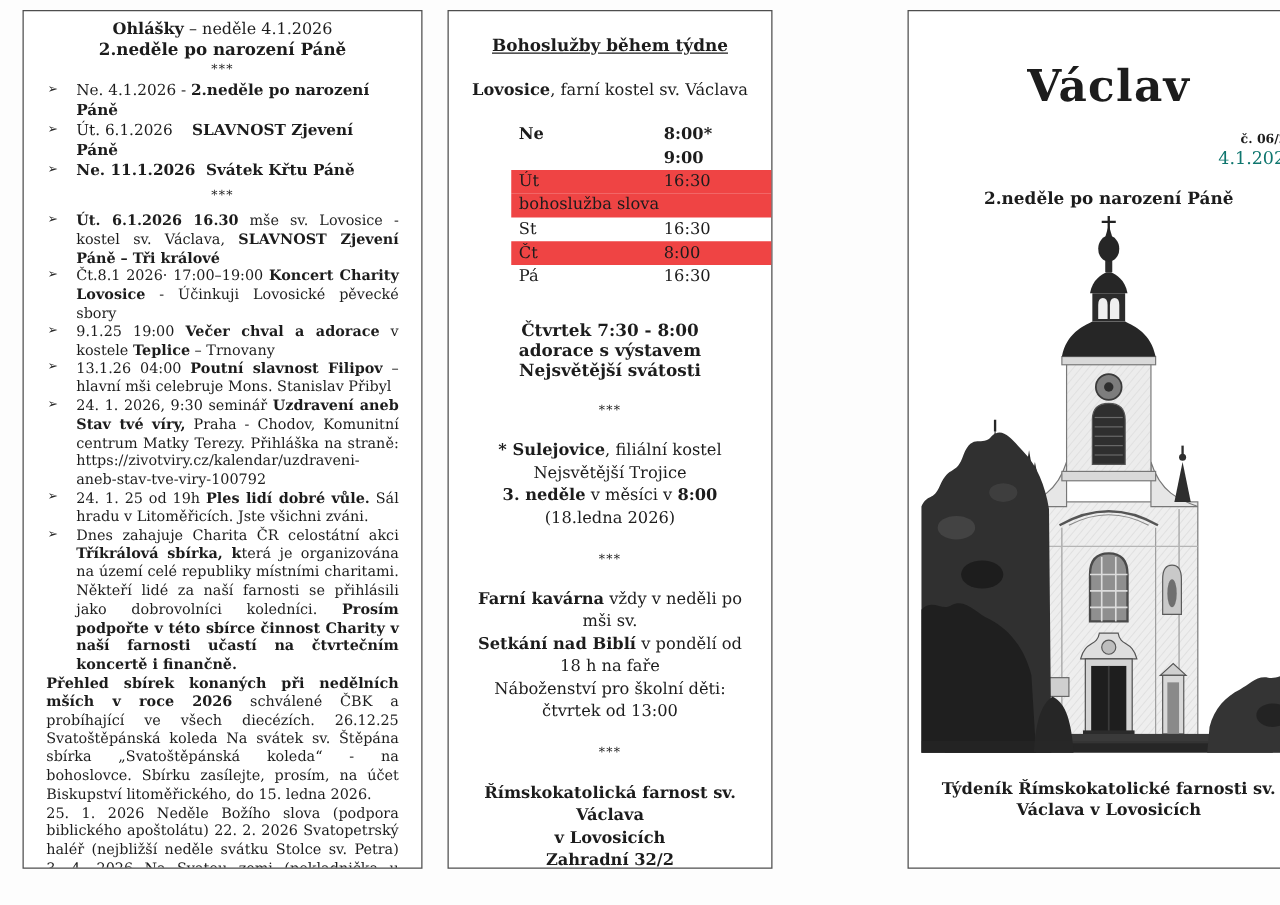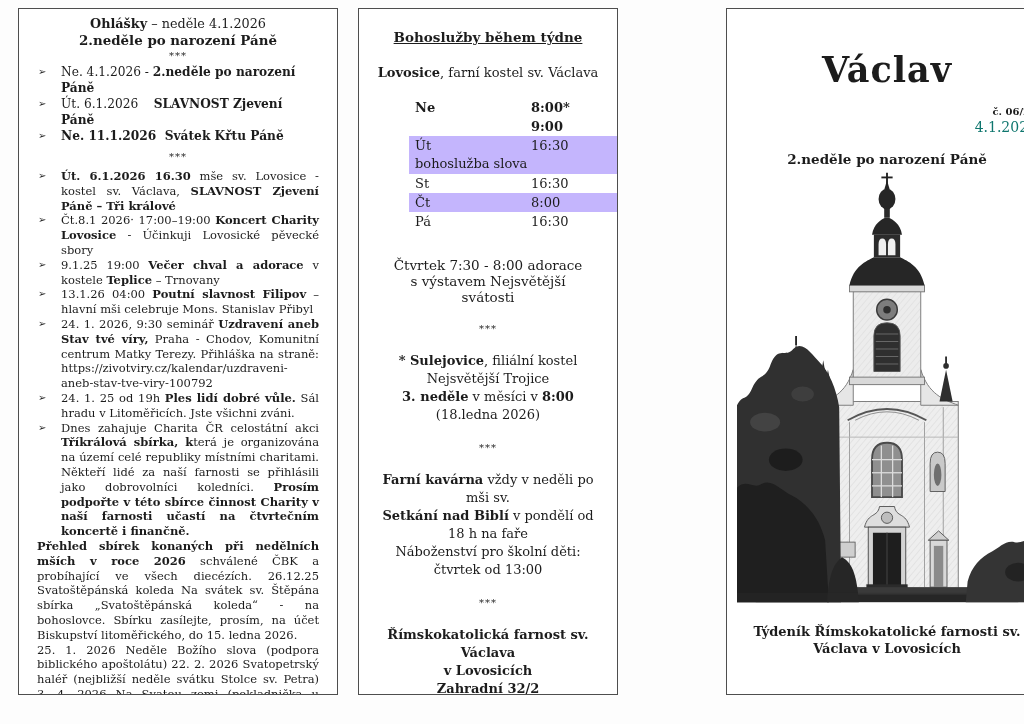--- a/index.html
+++ b/index.html
@@ -30,24 +30,24 @@
   ul.events .btxt{text-align:justify;}
   .para{font-size:11.5px;line-height:14.8px;text-align:justify;margin:0;}
 
   
   .m-head{font-size:13.5px;font-weight:bold;text-decoration:underline;text-align:center;margin-top:8px;}
   .m-loc{font-size:13px;text-align:center;margin-top:20px;}
   .sched{margin:18px 0 0 36px;width:214px;font-size:13px;line-height:17px;}
   .srow{display:flex;padding:1px 0 1px 6px;}
   .srow .d{flex:0 0 116px;}
   .srow .t{flex:1;}
-  .shaded{background:#c4b5fd;}
+  .shaded{background:#ef4444;}
   .bold-row{font-weight:bold;}
   .note-row{padding:0 0 2px 6px;}
-  .m-adoration{font-size:13.5px;font-weight:normal;text-align:center;margin:26px 18px 0;}
+  .m-adoration{font-size:13.5px;font-weight:bold;text-align:center;margin:26px 18px 0;}
   .m-block{font-size:13px;text-align:center;line-height:18px;}
   .m-stars{font-size:10px;letter-spacing:1px;text-align:center;margin:18px 0;}
   .m-parish{font-weight:bold;}
   .m-contact{margin-top:22px;}
 
   
   .r-masthead{font-size:35px;font-weight:bold;text-align:center;letter-spacing:1px;margin-top:32px;}
   .r-issue{font-size:10px;font-weight:bold;text-align:right;margin-top:16px;}
   .r-date{font-size:14px;text-align:right;color:#0f766e;margin-top:2px;}
   .r-sunday{font-size:13.5px;font-weight:bold;text-align:center;margin-top:16px;}

